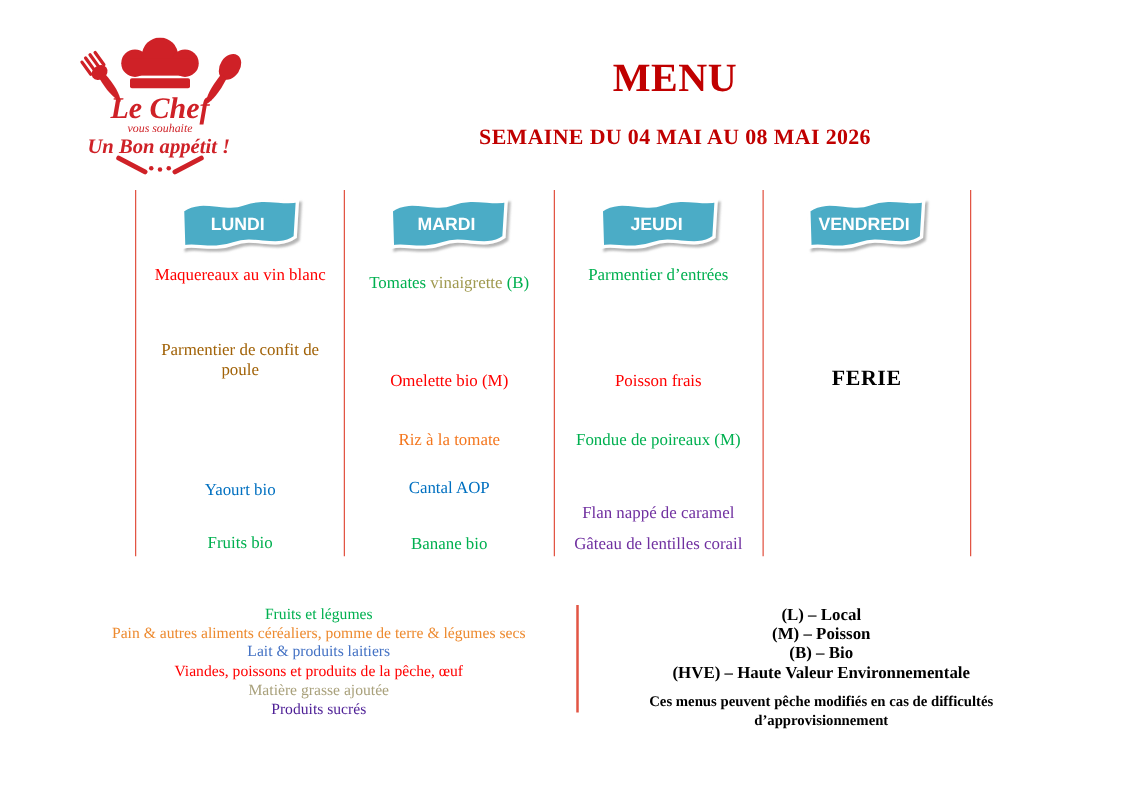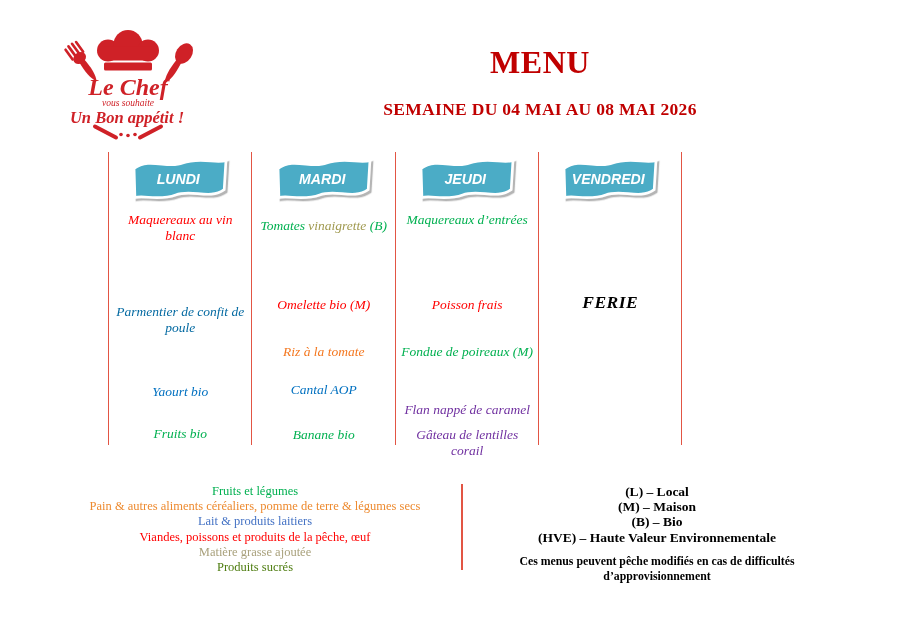--- a/index.html
+++ b/index.html
@@ -34,23 +34,22 @@
   .menu-subtitle {
     margin-top: 18px;
     font-size: 17.5px; font-weight: bold;
     color: var(--title, #C00000);
     letter-spacing: 0.3px;
   }
 
   
   .menu-table {
     position: absolute; left: 108px; top: 152px;
-    width: 574px; height: 293px;
+    width: 669px; height: 293px;
     display: flex;
-    font-style: italic;
   }
   .day-col {
     position: relative;
     width: 167.25px;
     border-left: 1.5px solid var(--divider, #E25544);
     box-sizing: border-box;
   }
   .day-col:last-child { border-right: 1.5px solid var(--divider, #E25544); }
 
   .flag { display: block; width: 106px; height: 50px; margin: 2px auto 0; }
@@ -151,21 +150,21 @@
 </div>
 
 <div class="menu-table">
 
   <div class="day-col">
     <svg class="flag" viewBox="0 0 120 56">
       <path class="flag-path" filter="url(#flag-shadow)" d="M8,16 C26,3 46,17 63,10 C83,2.5 101,11 112,7 L110,40 C93,52 74,39 55,46 C36,53 19,46 9,49 Z"></path>
       <text class="flag-label" x="58" y="34" text-anchor="middle">LUNDI</text>
     </svg>
     <div class="item" style="top: 60px; color: rgb(255, 0, 0);">Maquereaux au vin blanc</div>
-    <div class="item" style="top: 152px; color: #0369a1;">Parmentier de confit de poule</div>
+    <div class="item" style="top: 120px; color: #a16207;">Parmentier de confit de poule</div>
     <div class="item" style="top: 274px; color: rgb(0, 176, 80);">Fruits bio</div>
     <div class="item" style="top: 232px; color: rgb(0, 112, 192);">Yaourt bio</div>
   </div>
 
   <div class="day-col">
     <svg class="flag" viewBox="0 0 120 56">
       <path class="flag-path" filter="url(#flag-shadow)" d="M8,16 C26,3 46,17 63,10 C83,2.5 101,11 112,7 L110,40 C93,52 74,39 55,46 C36,53 19,46 9,49 Z"></path>
       <text class="flag-label" x="58" y="34" text-anchor="middle">MARDI</text>
     </svg>
     <div class="item" style="top:66px">
@@ -175,21 +174,21 @@
     <div class="item" style="top: 192px; color: rgb(244, 119, 31);">Riz à la tomate</div>
     <div class="item" style="top: 230px; color: rgb(0, 112, 192);">Cantal AOP</div>
     <div class="item" style="top: 275px; color: rgb(0, 176, 80);">Banane bio</div>
   </div>
 
   <div class="day-col">
     <svg class="flag" viewBox="0 0 120 56">
       <path class="flag-path" filter="url(#flag-shadow)" d="M8,16 C26,3 46,17 63,10 C83,2.5 101,11 112,7 L110,40 C93,52 74,39 55,46 C36,53 19,46 9,49 Z"></path>
       <text class="flag-label" x="58" y="34" text-anchor="middle">JEUDI</text>
     </svg>
-    <div class="item" style="top: 60px; color: rgb(0, 176, 80);">Maquereaux d’entrées</div>
+    <div class="item" style="top: 60px; color: rgb(0, 176, 80);">Parmentier d’entrées</div>
     <div class="item" style="top: 145px; color: rgb(255, 0, 0);">Poisson frais</div>
     <div class="item" style="top: 192px; color: rgb(0, 176, 80);">Fondue de poireaux (M)</div>
     <div class="item" style="top: 250px; color: rgb(112, 48, 160);">Flan nappé de caramel</div>
     <div class="item" style="top: 275px; color: rgb(112, 48, 160);">Gâteau de lentilles corail</div>
   </div>
 
   <div class="day-col">
     <svg class="flag" viewBox="0 0 120 56">
       <path class="flag-path" filter="url(#flag-shadow)" d="M8,16 C26,3 46,17 63,10 C83,2.5 101,11 112,7 L110,40 C93,52 74,39 55,46 C36,53 19,46 9,49 Z"></path>
       <text class="flag-label" x="58" y="34" text-anchor="middle" font-size="14.5">VENDREDI</text>
@@ -197,24 +196,24 @@
     <div class="item ferie" style="top: 142px; color: rgb(0, 0, 0);">FERIE</div>
   </div>
 </div>
 
 <div class="legend-left">
   <div style="color: rgb(0, 176, 80);">Fruits et légumes</div>
   <div style="color: rgb(237, 138, 47);">Pain &amp; autres aliments céréaliers, pomme de terre &amp; légumes secs</div>
   <div class="bold" style="color: rgb(68, 114, 196);">Lait &amp; produits laitiers</div>
   <div class="bold" style="color: rgb(255, 0, 0);">Viandes, poissons et produits de la pêche, œuf</div>
   <div style="color: rgb(169, 161, 124);">Matière grasse ajoutée</div>
-  <div style="color: #4d7c0f;">Produits sucrés</div>
+  <div style="color: #4c1d95;">Produits sucrés</div>
 </div>
 
 <div class="bottom-divider"></div>
 
 <div class="legend-right">
   <div>(L) – Local</div>
-  <div>(M) – Maison</div>
+  <div>(M) – Poisson</div>
   <div>(B) – Bio</div>
   <div>(HVE) – Haute Valeur Environnementale</div>
   <div class="note">Ces menus peuvent pêche modifiés en cas de difficultés d’approvisionnement</div>
 </div>
 
 </body></html>

